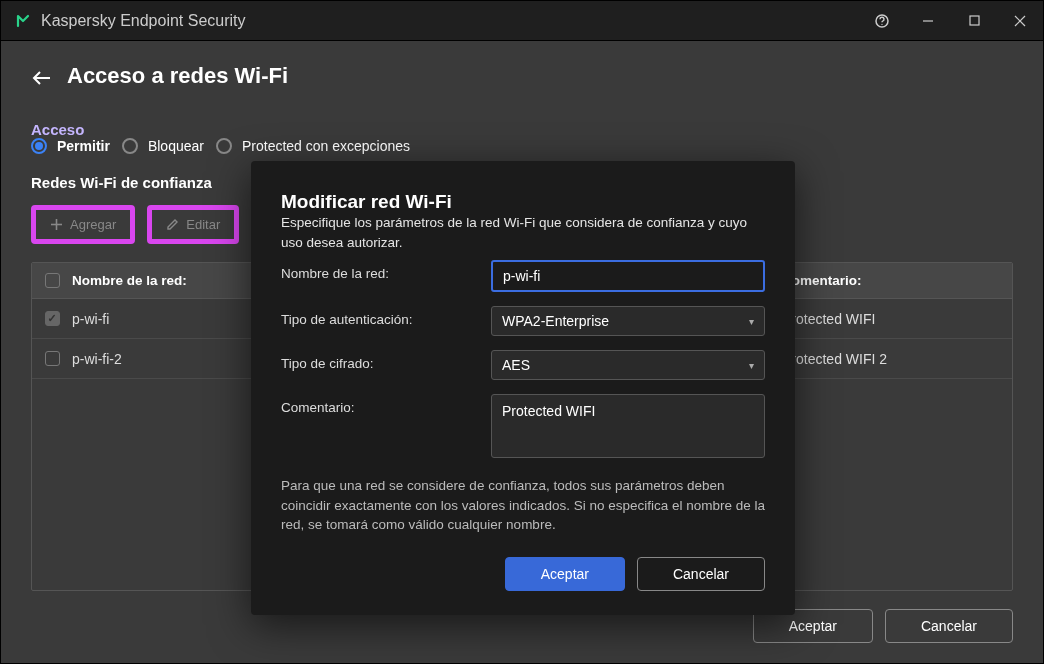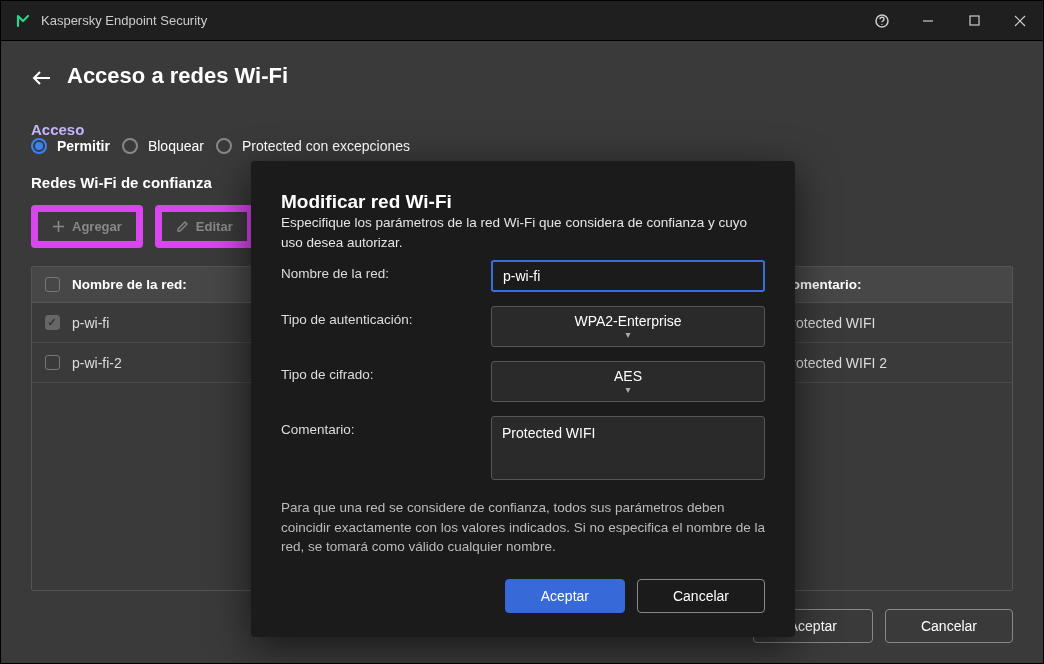--- a/index.html
+++ b/index.html
@@ -1,39 +1,39 @@
 <!DOCTYPE html>
 <html><head>
 <meta charset="utf-8">
 <style>
   * { box-sizing: border-box; margin: 0; padding: 0; font-family: -apple-system, "Segoe UI", Arial, sans-serif; }
   html, body { width: 1044px; height: 664px; background: #000; }
   .window { width: 1044px; height: 664px; background: #1f1f1f; display: flex; flex-direction: column; border: 1px solid #000; }
   
-  .titlebar { height: 40px; background: #1f1f1f; display: flex; align-items: center; padding: 0 0 0 14px; color: #ccc; font-size: 13px; border-bottom: 1px solid #000; }
+  .titlebar { height: 40px; background: #1f1f1f; display: flex; align-items: center; padding: 0 0 0 14px; color: #ccc; font-size: 16px; border-bottom: 1px solid #000; }
   .titlebar .logo { width: 16px; height: 16px; margin-right: 10px; display: flex; align-items: center; justify-content: center; }
   .titlebar .spacer { flex: 1; }
   .titlebar .tbtn { width: 46px; height: 40px; display: flex; align-items: center; justify-content: center; color: #ccc; }
   .titlebar .tbtn svg { stroke: #ccc; }
   
   .body { flex: 1; position: relative; background: #3a3a3a; padding: 22px 30px 20px 30px; display: flex; flex-direction: column; }
   .page-header { display: flex; align-items: flex-end; color: #fff; margin-bottom: 32px; }
   .back-arrow { width: 22px; height: 22px; margin-right: 14px; display:flex; align-items:center; justify-content:center;}
   .page-title { font-size: 22px; font-weight: 700; color: #fff; }
   .section-label { font-size: 15px; font-weight: 700; color: #c4b5fd; }
   .radio-group { display: flex; flex-direction: row; gap: 12px; margin-bottom: 20px; }
   .radio-row { display: flex; align-items: center; color: #fff; font-size: 14px; cursor: pointer; }
   .radio-outer { width: 16px; height: 16px; border-radius: 50%; border: 2px solid #888; margin-right: 10px; display: flex; align-items: center; justify-content: center; }
   .radio-row.selected .radio-outer { border-color: #3b82f6; }
   .radio-inner { width: 8px; height: 8px; border-radius: 50%; background: #3b82f6; display: none; }
   .radio-row.selected .radio-inner { display: block; }
   .radio-row.selected .radio-label-text { font-weight: 600; }
   .subheading { font-size: 15px; font-weight: 700; color: #fff; margin-bottom: 14px; }
   .toolbar { display: flex; gap: 12px; margin-bottom: 18px; }
-  .toolbtn { display: flex; align-items: center; gap: 7px; border: 7px solid #d946ef; background: #3a3a3a; color: #888; padding: 7px 14px; border-radius: 4px; font-size: 13px; font-weight: bold; }
+  .toolbtn { display: flex; align-items: center; gap: 7px; border: 5px solid #d946ef; background: #3a3a3a; color: #888; padding: 7px 14px; border-radius: 4px; font-size: 13px; }
   .toolbtn svg { stroke:#888; }
   
   .table-wrap { border: 1px solid #555; border-radius: 2px; flex: 1; overflow: hidden; background: #3a3a3a; }
   .table-head { display: flex; align-items: center; background: #474747; height: 36px; border-bottom: 1px solid #555; }
   .th-check { width: 40px; display:flex; align-items:center; justify-content:center; }
   .th-name { flex: 1; color: #fff; font-weight: 700; font-size: 13.5px; }
   .th-comment { width: 230px; color:#fff; font-weight:700; font-size:13.5px; padding-right: 10px;}
   .table-row { display: flex; align-items: center; height: 40px; border-bottom: 1px solid #4a4a4a; }
   .td-check { width: 40px; display:flex; align-items:center; justify-content:center; }
   .td-name { flex: 1; color: #ddd; font-size: 14px; }
@@ -47,21 +47,21 @@
   .btn.primary { background: #3869d8; border-color: #3869d8; }
   
   .overlay { position: absolute; inset: 0; background: rgba(0,0,0,0.0); pointer-events: none; }
   .modal { position: absolute; left: 250px; top: 120px; width: 544px; background: #1b1b1b; border-radius: 4px; box-shadow: 0 10px 40px rgba(0,0,0,0.6); padding: 30px 30px 24px 30px; color: #ccc; pointer-events: auto; }
   .modal-title { font-size: 19px; font-weight: 600; color: #fff; }
   .modal-desc { font-size: 13.5px; color: #e5e5e5; line-height: 1.45; margin-bottom: 8px; }
   .form-row { display: flex; align-items: flex-start; margin-bottom: 14px; }
   .form-label { width: 210px; font-size: 13.5px; color: #ddd; padding-top: 6px; }
   .form-ctrl { flex: 1; }
   .text-input { width: 100%; background: #1b1b1b; border: 2px solid #3b6de0; border-radius: 3px; color: #fff; padding: 6px 10px; font-size: 14px; outline: none; }
-  .select { width: 100%; background: #2a2a2a; border: 1px solid #555; border-radius: 3px; color: #fff; padding: 6px 10px; font-size: 14px; display:flex; justify-content:space-between; align-items:center; cursor:pointer;flex-direction:column;}
+  .select { width: 100%; background: #2a2a2a; border: 1px solid #555; border-radius: 3px; color: #fff; padding: 6px 10px; font-size: 14px; display:flex; justify-content:space-between; align-items:center; cursor:pointer;}
   .select .caret { font-size: 10px; color:#aaa; }
   .textarea { width: 100%; height: 64px; background: #2a2a2a; border: 1px solid #555; border-radius: 3px; color: #fff; padding: 8px 10px; font-size: 14px; resize:none; outline:none; font-family: inherit;}
   .modal-note { font-size: 13.5px; color: #bbb; line-height: 1.45; margin-top: 6px; margin-bottom: 22px; }
   .modal-actions { display: flex; justify-content: flex-end; gap: 12px; }
 </style>
 </head>
 <body>
 
 <div class="window">
 

